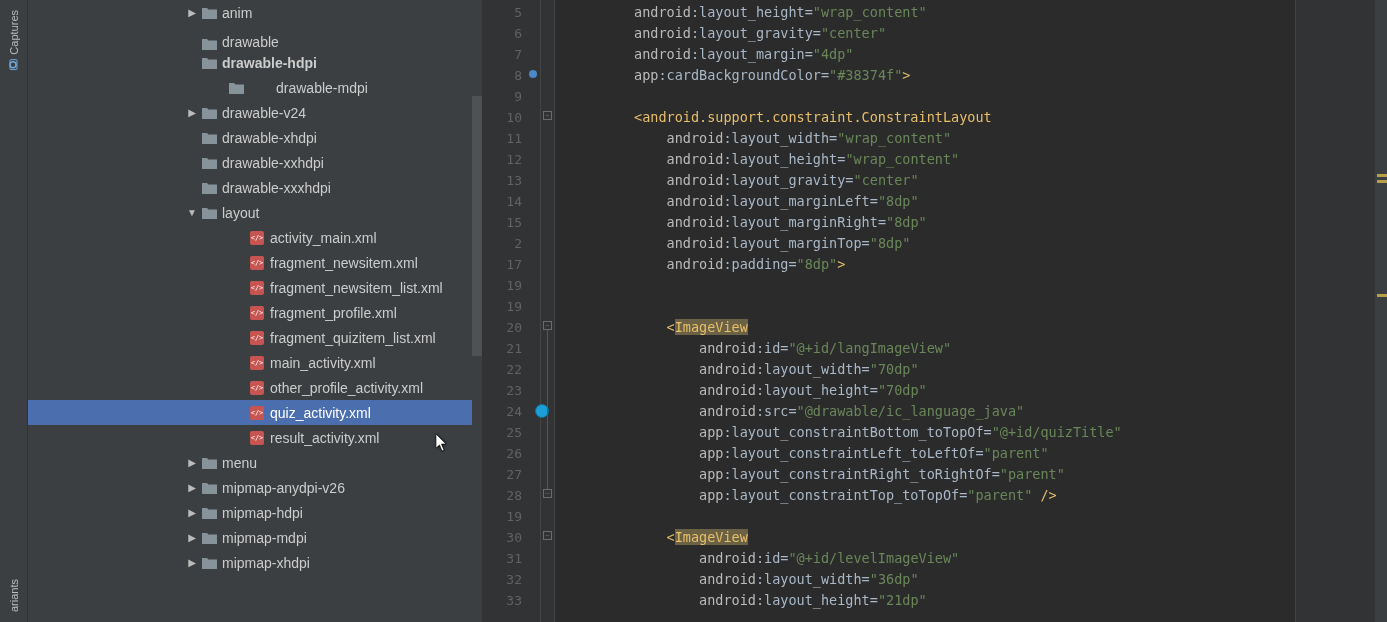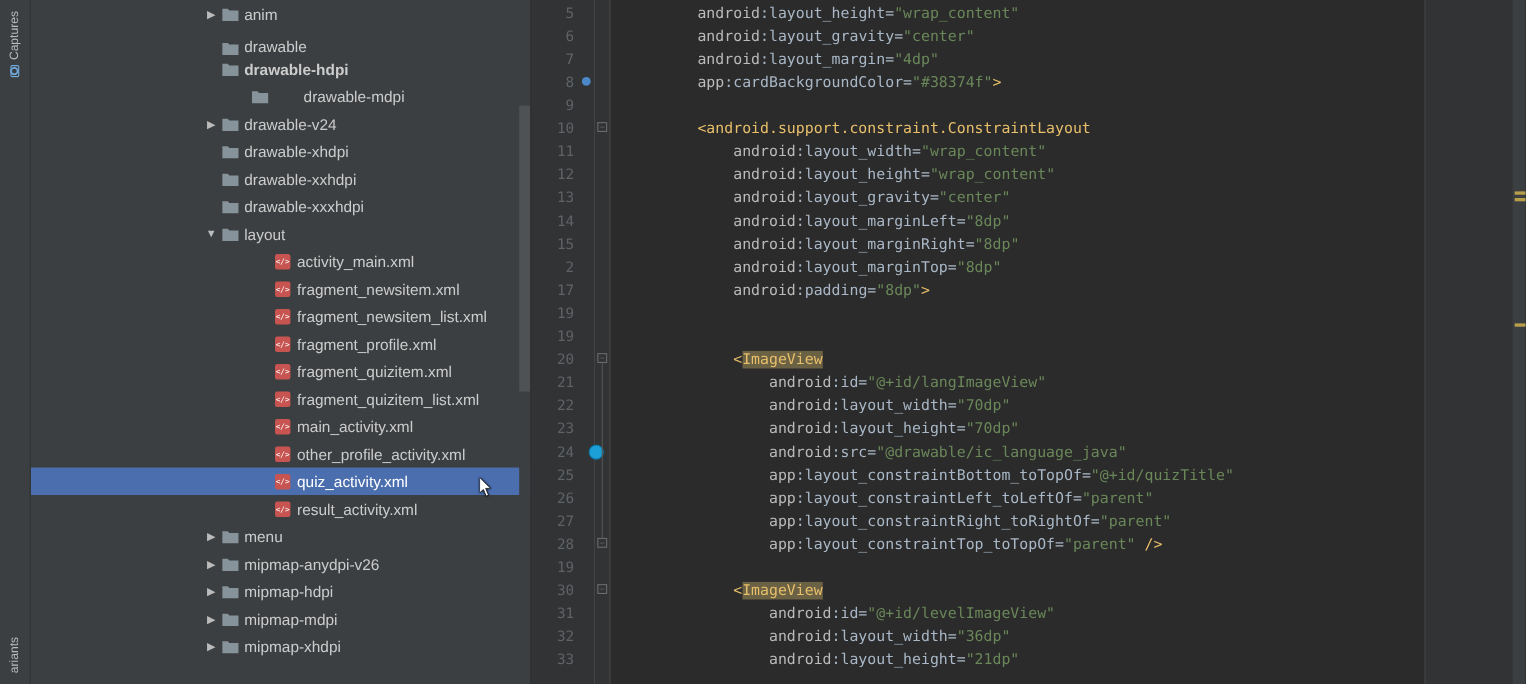--- a/index.html
+++ b/index.html
@@ -160,27 +160,20 @@
             <span class="xml-icon"></span>
           </span>
           <span class="tree-label">fragment_newsitem_list.xml</span>
         </div>
         <div class="tree-row" style="padding-left: 204px;">
           <span class="tree-arrow"></span>
           <span class="tree-icon">
             <span class="xml-icon"></span>
           </span>
           <span class="tree-label">fragment_profile.xml</span>
-        </div>
-        <div class="tree-row" style="padding-left: 204px;">
-          <span class="tree-arrow"></span>
-          <span class="tree-icon">
-            <span class="xml-icon"></span>
-          </span>
-          <span class="tree-label">fragment_quizitem.xml</span>
         </div>
         <div class="tree-row" style="padding-left: 204px;">
           <span class="tree-arrow"></span>
           <span class="tree-icon">
             <span class="xml-icon"></span>
           </span>
           <span class="tree-label">fragment_quizitem_list.xml</span>
         </div>
         <div class="tree-row" style="padding-left: 204px;">
           <span class="tree-arrow"></span>

